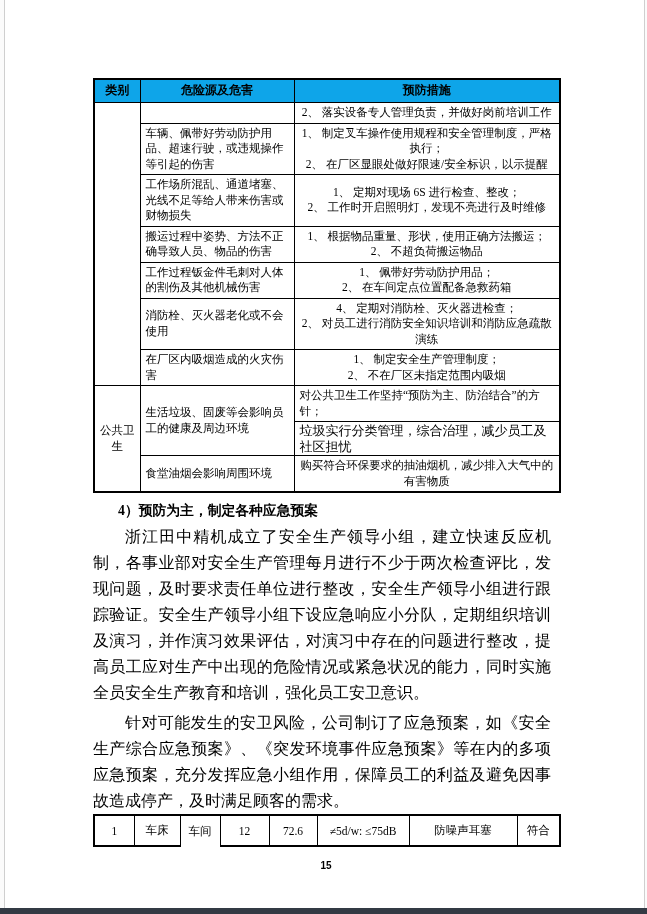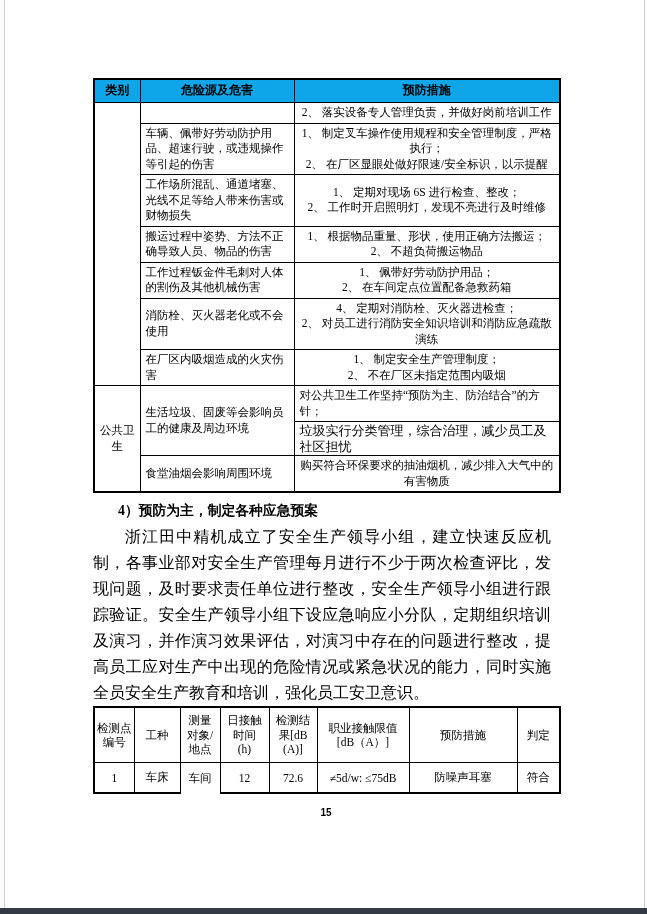--- a/index.html
+++ b/index.html
@@ -102,52 +102,35 @@
         </tr>
         <tr style="height:34px">
           <td class="hz">食堂油烟会影响周围环境</td>
           <td class="ms">购买符合环保要求的抽油烟机，减少排入大气中的有害物质</td>
         </tr>
       </tbody>
         </table>
 
       <div class="heading">4）预防为主，制定各种应急预案</div>
       <p class="para">浙江田中精机成立了安全生产领导小组，建立快速反应机制，各事业部对安全生产管理每月进行不少于两次检查评比，发现问题，及时要求责任单位进行整改，安全生产领导小组进行跟踪验证。安全生产领导小组下设应急响应小分队，定期组织培训及演习，并作演习效果评估，对演习中存在的问题进行整改，提高员工应对生产中出现的危险情况或紧急状况的能力，同时实施全员安全生产教育和培训，强化员工安卫意识。</p>
+      <p class="para">针对可能发生的安卫风险，公司制订了应急预案，如《安全生产综合应急预案》、《突发环境事件应急预案》等在内的多项应急预案，充分发挥应急小组作用，保障员工的利益及避免因事故造成停产，及时满足顾客的需求。</p>
 
 
       <table class="tbl2">
         <colgroup>
           <col style="width:40px">
             <col style="width:46px">
             <col style="width:40px">
             <col style="width:49px">
           <col style="width:48px">
             <col style="width:92px">
             <col style="width:108px">
             <col style="width:43px">
         </colgroup>
         <tbody>
-            <tr>
-          <th>检测点
-编号</th>
-          <th>工种</th>
-          <th>测量
-对象/
-地点</th>
-          <th>日接触
-时间
-(h)</th>
-          <th>检测结
-果[dB
-(A)]</th>
-          <th>职业接触限值
-[dB（A）]</th>
-          <th>预防措施</th>
-          <th>判定</th>
-        </tr>
         <tr class="data">
           <td>1</td>
           <td>车床</td>
           <td class="no-bb">车间</td>
           <td>12</td>
           <td>72.6</td>
           <td>≠5d/w: ≤75dB</td>
           <td>防噪声耳塞</td>
           <td>符合</td>
         </tr>

